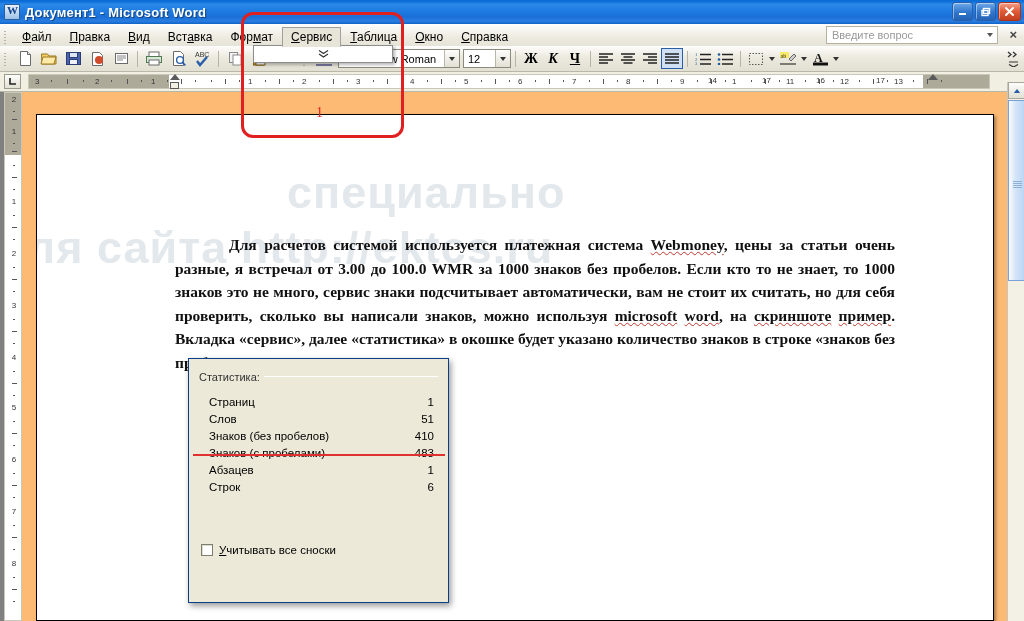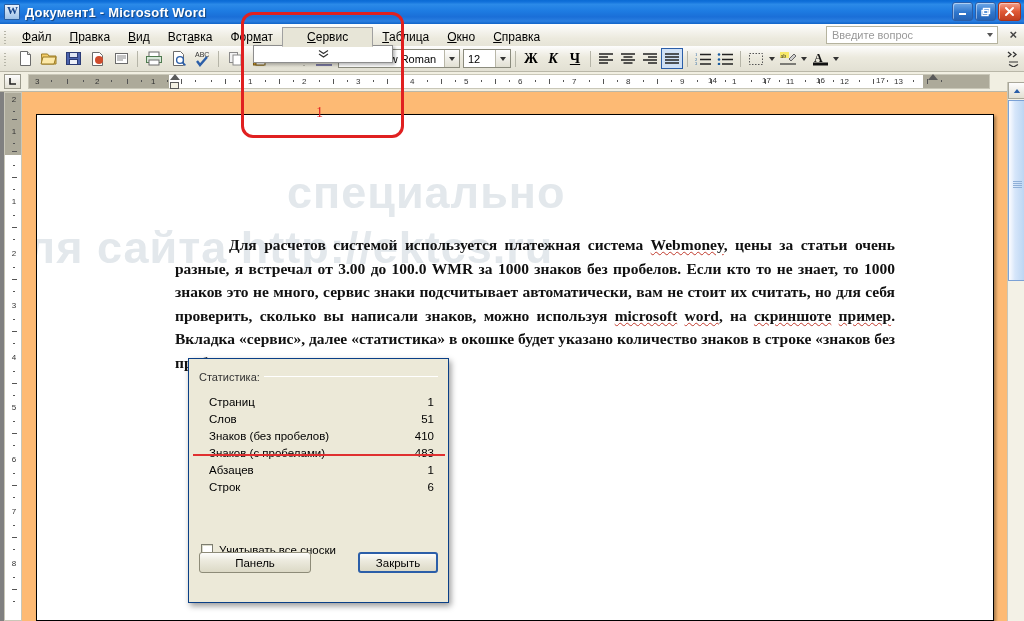--- a/index.html
+++ b/index.html
@@ -50,21 +50,21 @@
     display:flex; align-items:center;
   }
   .grip{ width:8px; height:16px; margin:0 3px 0 2px;
     background-image:repeating-linear-gradient(to bottom,#b6b5a8 0 1px,transparent 1px 3px);
     background-size:2px 100%; background-repeat:no-repeat; background-position:2px 2px;
   }
   .menu-item{
     font-size:12px; color:#000; padding:3px 9px; cursor:default; white-space:nowrap;
     font-family:"Liberation Sans",sans-serif;
   }
-  .menu-item.open{ background:#e7e5d7; border:1px solid #a0a0a0; border-bottom:1px solid #e7e5d7; padding:2px 24px; position:relative; z-index:31;}
+  .menu-item.open{ background:#e7e5d7; border:1px solid #a0a0a0; border-bottom:1px solid #e7e5d7; padding:2px 8px; position:relative; z-index:31;}
   .menu-item u{ text-decoration:underline; }
   #askbox{
     position:absolute; right:26px; top:2px; width:172px; height:18px;
     background:#fff; border:1px solid #b5b39f;
     font-size:11px; color:#999; padding:2px 14px 0 5px;
     font-family:"Liberation Sans",sans-serif;
   }
   #askbox .caret{ position:absolute; right:4px; top:6px; width:0;height:0;
     border-left:3px solid transparent;border-right:3px solid transparent;border-top:4px solid #555;}
   #menu-close{ position:absolute; right:7px; top:3px; font-size:13px; color:#444; font-weight:bold;}
@@ -637,28 +637,20 @@
       </div>
     </div>
 
     <div id="redline"></div>
 
     <div id="chk-row">
       <span class="box"></span>
       <span><u>У</u>читывать все сноски</span>
     </div>
 
-    <div id="btn-row">
-      <div class="dbtn">
-          <span>Панель</span>
-        </div>
-      <div class="dbtn default">
-          <span>Закрыть</span>
-        </div>
-    </div>
   </div>
 </div>
 
 <div id="annot-box"></div>
 <div id="annot-num">1</div>
 
 <div id="vscroll">
   <div class="sb-btn">
     <svg width="8" height="6" viewBox="0 0 8 6">
         <path d="M4 1l3.2 4H0.8z" fill="#2b5ea8"></path>

